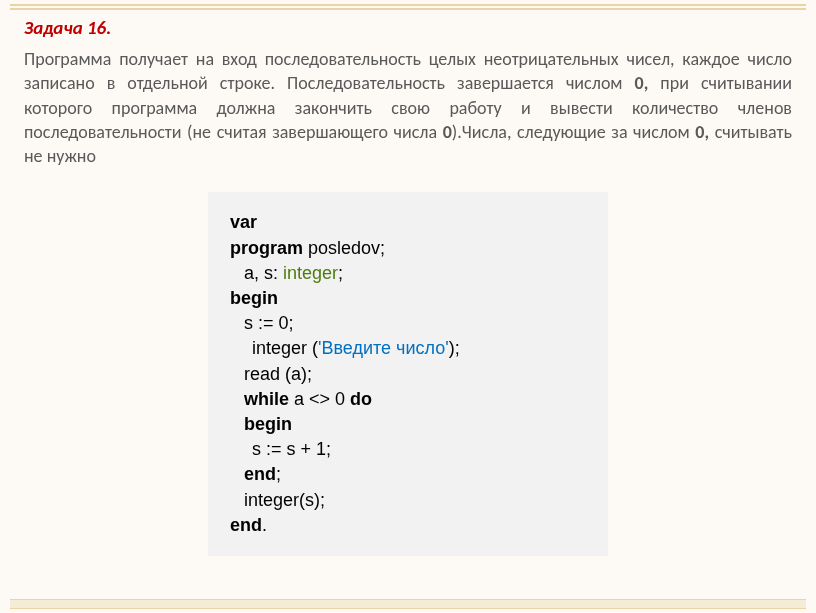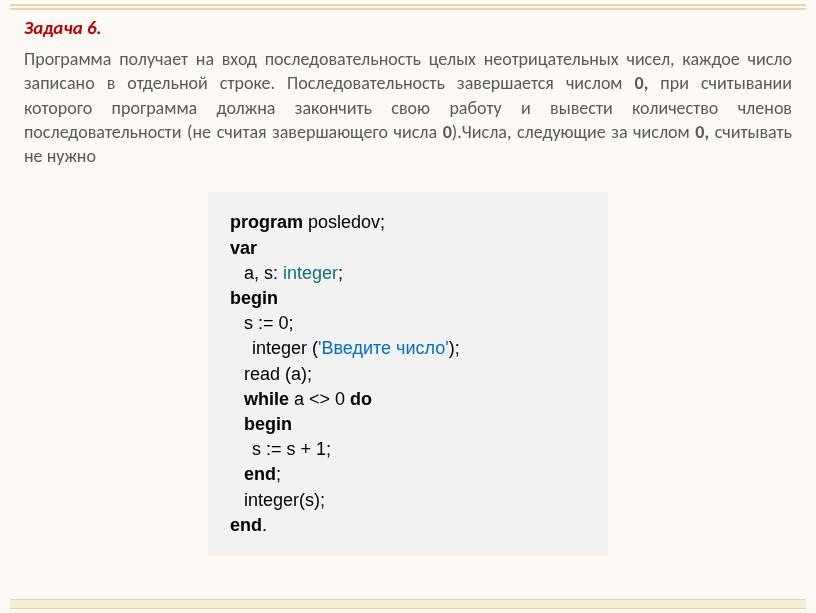--- a/index.html
+++ b/index.html
@@ -39,21 +39,21 @@
     background: #f2f2f2;
     width: 400px;
     margin: 0 auto;
     padding: 18px 22px;
     font-family: Arial, sans-serif;
     font-size: 18px;
     line-height: 1.4;
     color: #000;
   }
   .code-block .kw { font-weight: bold; }
-  .code-block .type { color: #0f766e; }
+  .code-block .type { color: #4d7c0f; }
   .code-block .str { color: #0070c0; }
   .code-block .num { color: #000; }
   .ind1 { padding-left: 14px; }
   .ind2 { padding-left: 22px; }
   .bottom-bar {
     position: absolute;
     bottom: 4px;
     left: 10px;
     right: 10px;
     height: 10px;
@@ -61,29 +61,29 @@
     border-top: 1px solid #e8d4a8;
     border-bottom: 1px solid #e8d4a8;
   }
 </style>
 </head>
 <body>
 
 <div class="top-border"></div>
 
 <div class="content">
-  <div class="title">Задача 6.</div>
+  <div class="title">Задача 16.</div>
 
   <div class="description">
     <span>Программа получает на вход последовательность целых неотрицательных чисел, каждое число записано в отдельной строке. Последовательность завершается числом </span><b>0,</b><span> при считывании которого программа должна закончить свою работу и вывести количество членов последовательности (не считая завершающего числа </span><b>0</b><span>).Числа, следующие за числом </span><b>0,</b><span> считывать не нужно</span>
   </div>
 
   <div class="code-block">
+    <div><span class="kw">var</span></div>
     <div><span class="kw">program</span><span> posledov;</span></div>
-    <div><span class="kw">var</span></div>
     <div class="ind1"><span>a, s: </span><span class="type">integer</span><span>;</span></div>
     <div><span class="kw">begin</span></div>
     <div class="ind1"><span>s := </span><span class="num">0</span><span>;</span></div>
     <div class="ind2"><span>integer (</span><span class="str">'Введите число'</span><span>);</span></div>
     <div class="ind1"><span>read (a);</span></div>
     <div class="ind1"><span class="kw">while</span><span> a &lt;&gt; </span><span class="num">0</span><span> </span><span class="kw">do</span></div>
     <div class="ind1"><span class="kw">begin</span></div>
     <div class="ind2"><span>s := s + </span><span class="num">1</span><span>;</span></div>
     <div class="ind1"><span class="kw">end</span><span>;</span></div>
     <div class="ind1"><span>integer(s);</span></div>

